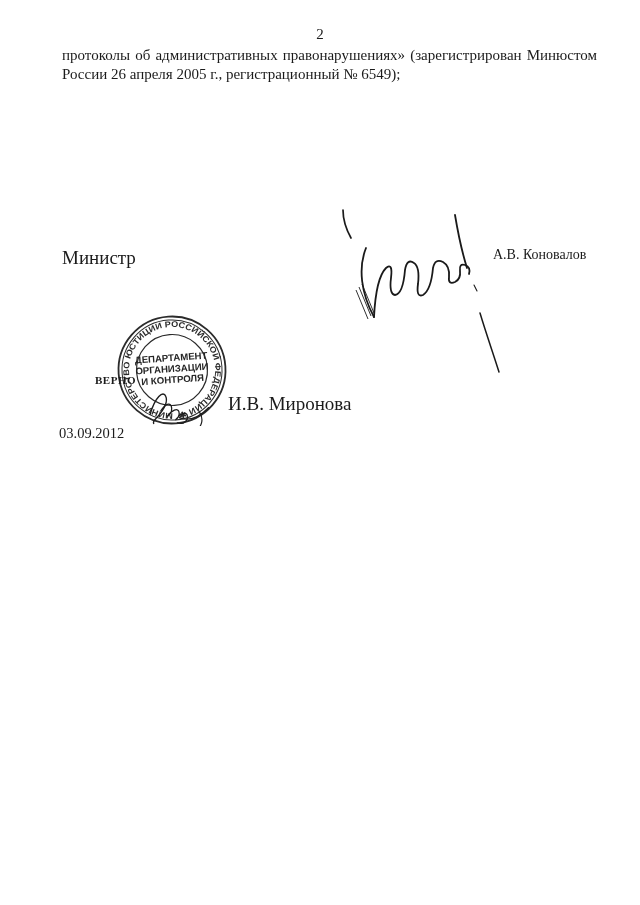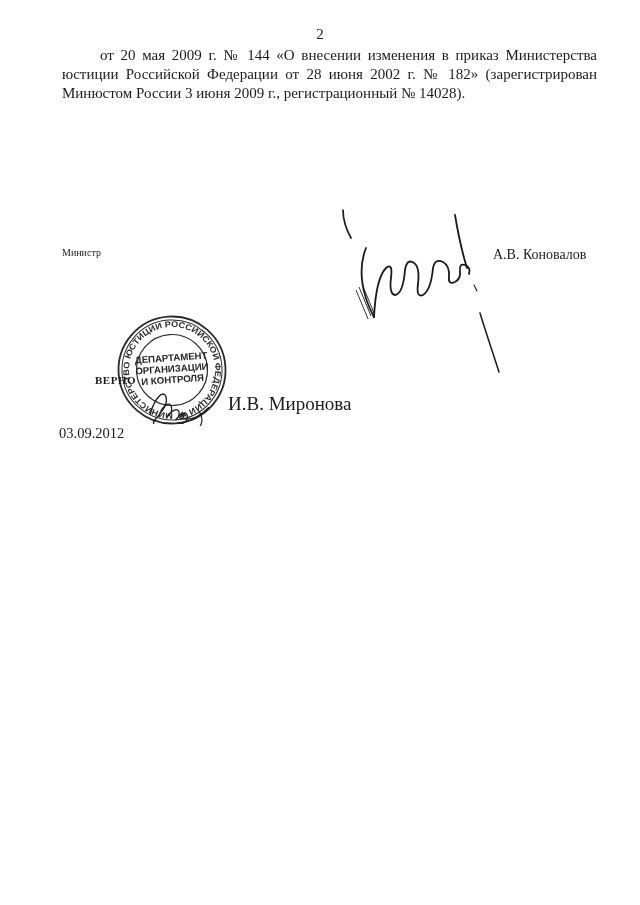--- a/index.html
+++ b/index.html
@@ -29,21 +29,21 @@
     font-size: 15px;
     line-height: 19px;
     text-align: justify;
   }
   .body-text p { margin: 0; }
   .body-text p.indent { text-indent: 38px; }
   .sig-title {
     position: absolute;
     left: 62px;
     top: 247px;
-    font-size: 10px;
+    font-size: 19px;
   }
   .sig-name {
     position: absolute;
     left: 493px;
     top: 247px;
     font-size: 14px;
     white-space: nowrap;
   }
   .signature-svg {
     position: absolute;
@@ -93,21 +93,21 @@
   }
 </style>
 </head>
 <body>
 
 <div class="page">
 
   <div class="page-number">2</div>
 
   <div class="body-text">
-    <p class="indent">от 20 мая 2009 г. № 144 «О внесении изменения в приказ Министерства юстиции Российской Федерации от 28 июня 2002 г. № 182» (зарегистрирован Минюстом России 3 июня 2009 г., регистрационный № 14028).</p>
+    <p>протоколы об административных правонарушениях» (зарегистрирован Минюстом России 26 апреля 2005 г., регистрационный № 6549);</p>
   </div>
 
   <div class="sig-title">Министр</div>
   <div class="sig-name">А.В. Коновалов</div>
 
   <svg class="signature-svg" width="180" height="195" viewBox="0 0 180 195" fill="none">
 
     <path d="M11,20 C11,29 14,39 19,48" stroke="#1a1a1a" stroke-width="1.7" stroke-linecap="round"></path>
 
     <path d="M34,58 C26,78 29,103 42,127" stroke="#1a1a1a" stroke-width="1.8" stroke-linecap="round"></path>

